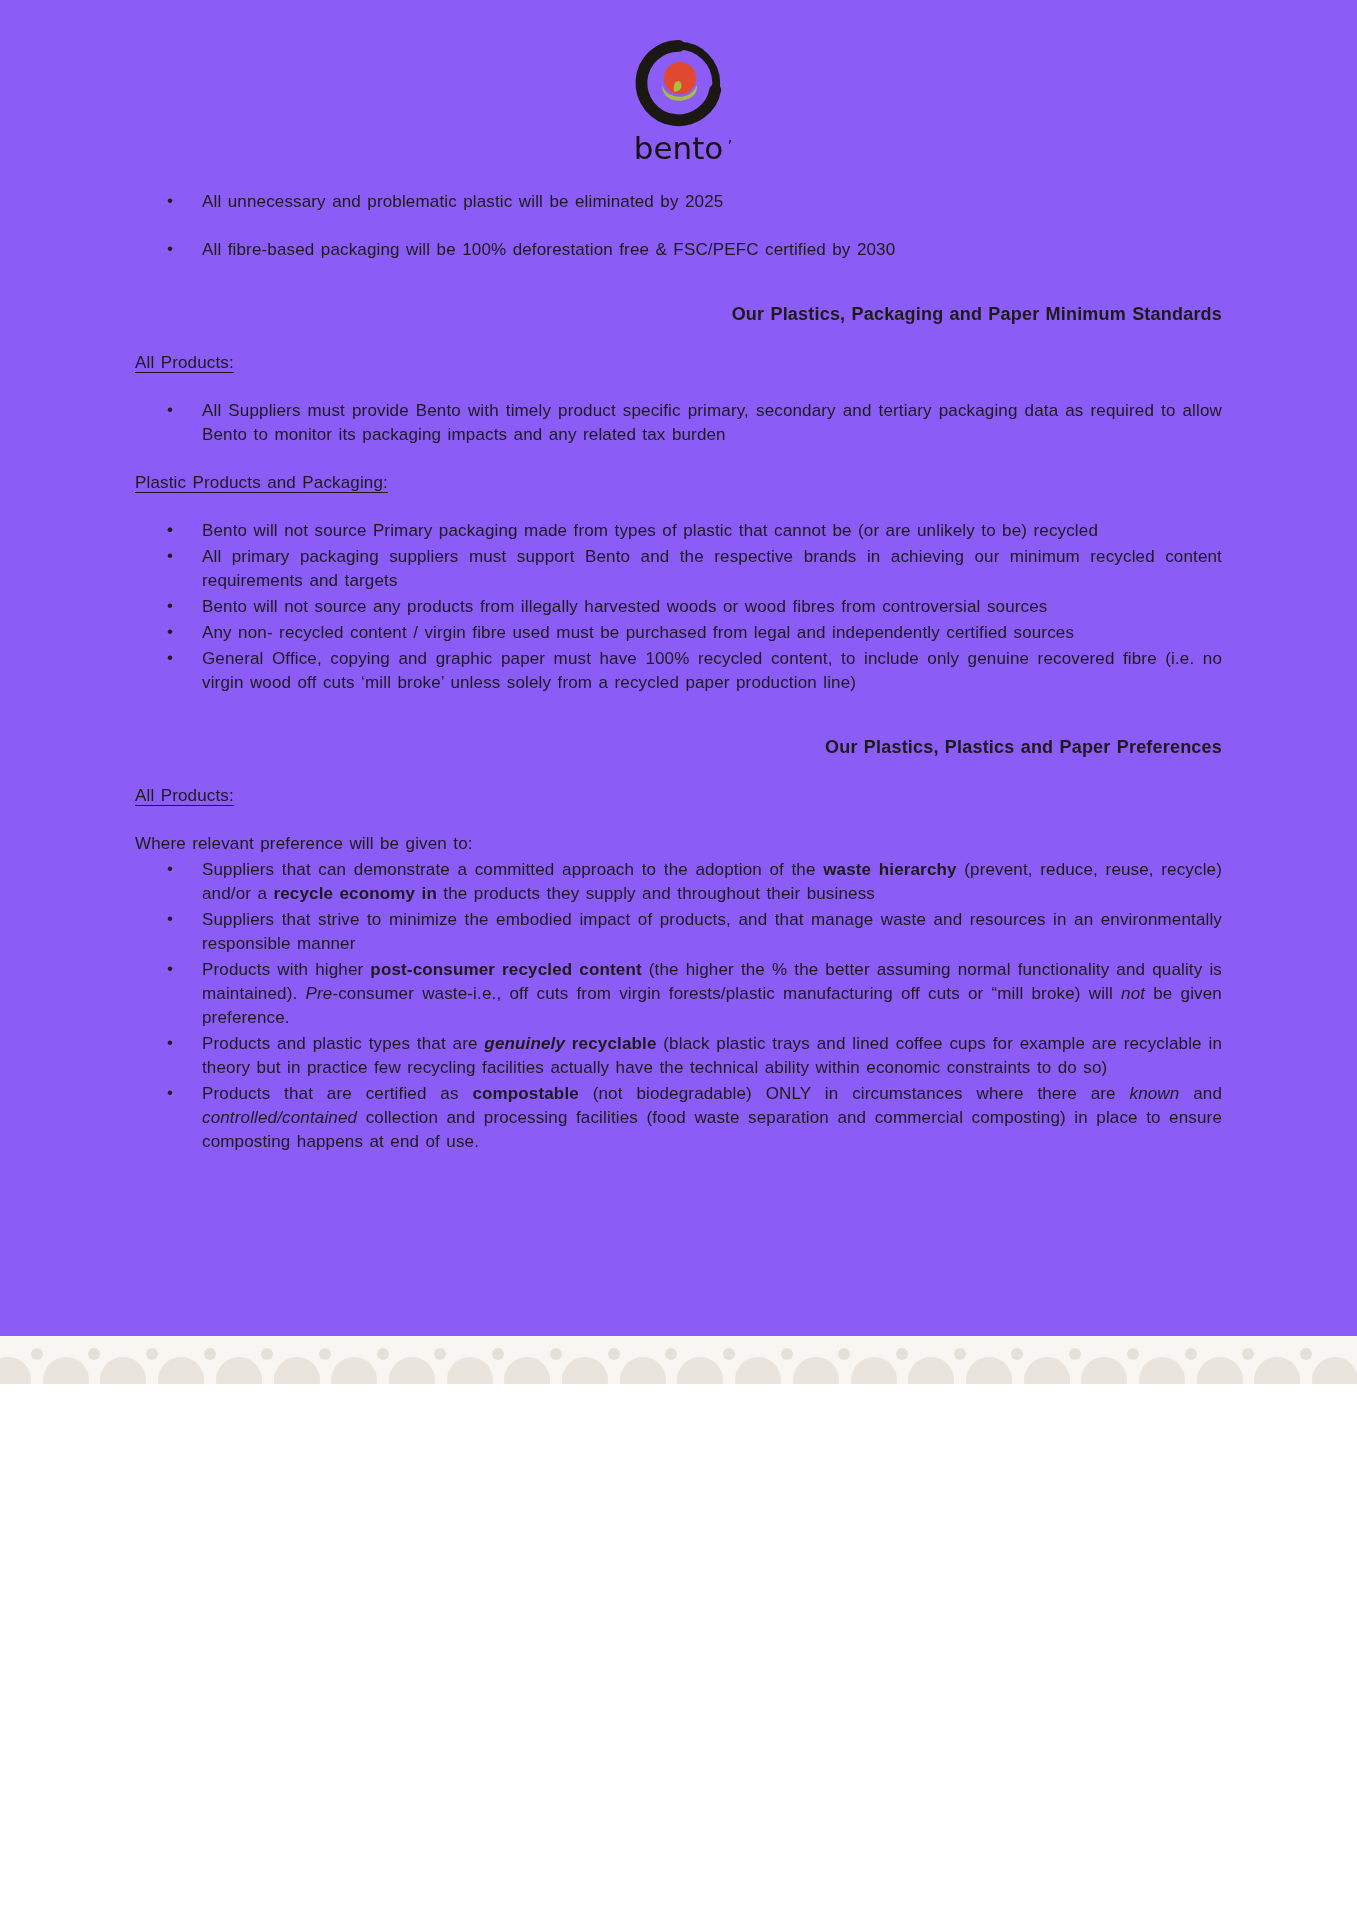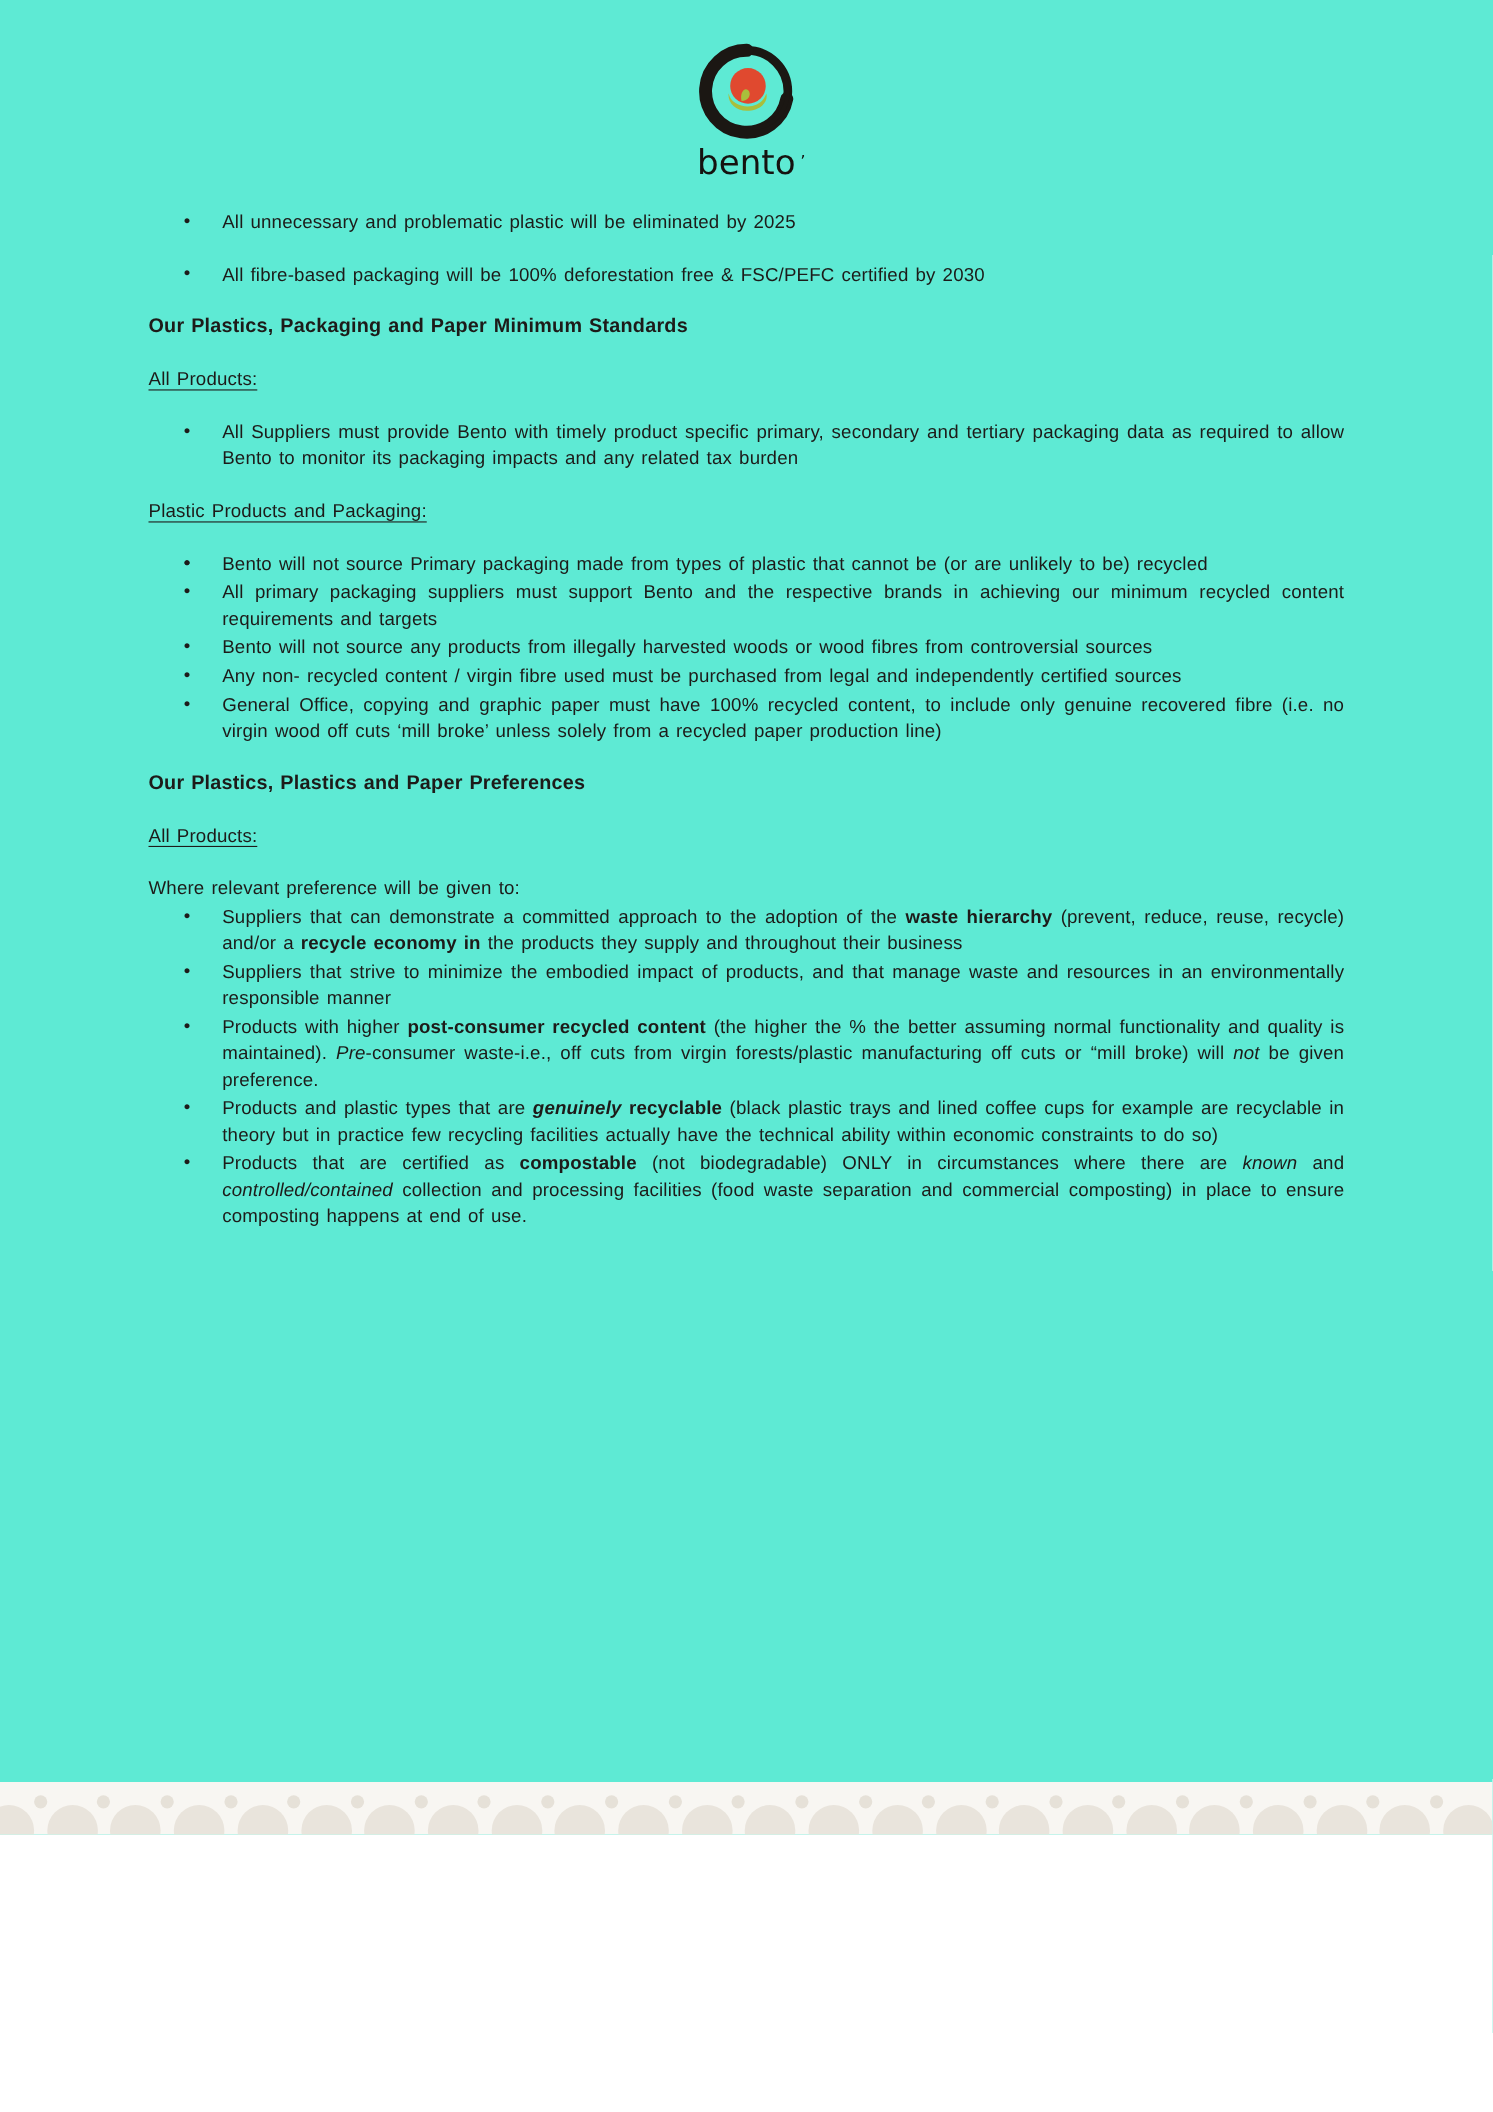--- a/index.html
+++ b/index.html
@@ -1,32 +1,32 @@
 <!DOCTYPE html>
 <html><head>
 <meta charset="utf-8">
 <style>
   html,body{margin:0;padding:0;background:#ffffff;}
-  .page{position:relative;width:1357px;height:1668px;background:#5eead4;overflow:hidden;
+  .page{position:relative;width:1357px;height:1384px;background:#8b5cf6;overflow:hidden;
         font-family:"Liberation Sans",sans-serif;color:#1d1b19;}
 
   
   .logo{position:absolute;top:34px;left:0;width:100%;display:flex;flex-direction:column;align-items:center;}
   .logo svg{width:98px;height:98px;display:block;}
   .wordmark{position:relative;margin-top:0px;font-family:"DejaVu Sans",sans-serif;
             font-size:31px;line-height:32px;color:#151310;letter-spacing:0px;}
   .wordmark .tick{position:absolute;top:-1px;right:-9px;font-size:15px;color:#151310;}
 
   
   .doc{position:absolute;left:135px;top:188px;width:1087px;font-size:17px;line-height:24px;
        letter-spacing:.15px;word-spacing:1.5px;}
   .blk{margin-top:2px;}
   .blk.gap{margin-top:24px;}
   .heading{font-weight:bold;font-size:18px;line-height:26px;letter-spacing:.2px;word-spacing:1px;}
-  .heading.gap{margin-top:21px;}
+  .heading.gap{margin-top:39px;text-align:right;}
   .subheading{text-decoration:underline;text-underline-offset:4px;text-decoration-thickness:1px;}
   .paragraph{}
   .bullet{position:relative;padding-left:67px;text-align:justify;}
   .bullet .marker{position:absolute;left:32px;top:-1px;font-size:17px;}
   .b{font-weight:bold;}
   .i{font-style:italic;}
 
   
   .footer-text{position:absolute;left:135px;top:1814px;font-size:12.5px;letter-spacing:.3px;
                color:#23211e;line-height:18px;}

